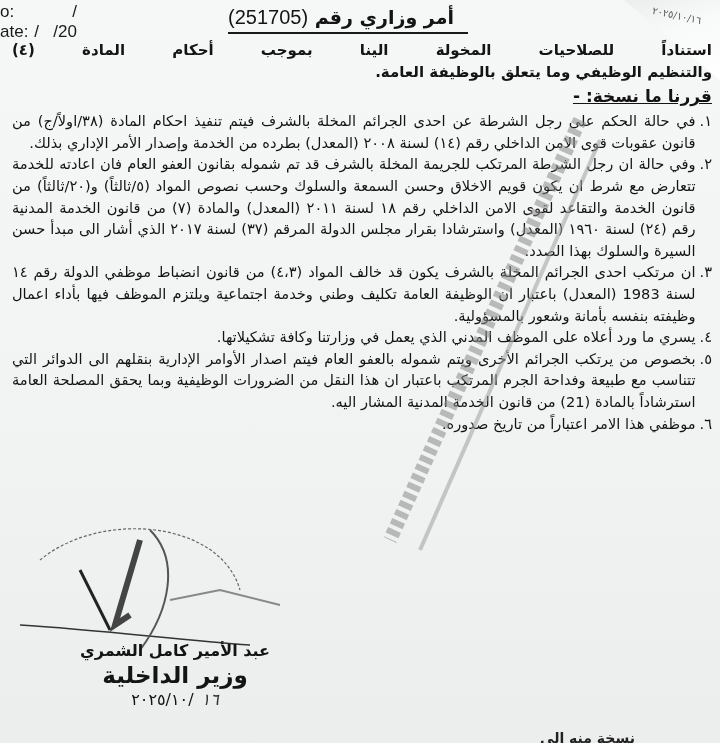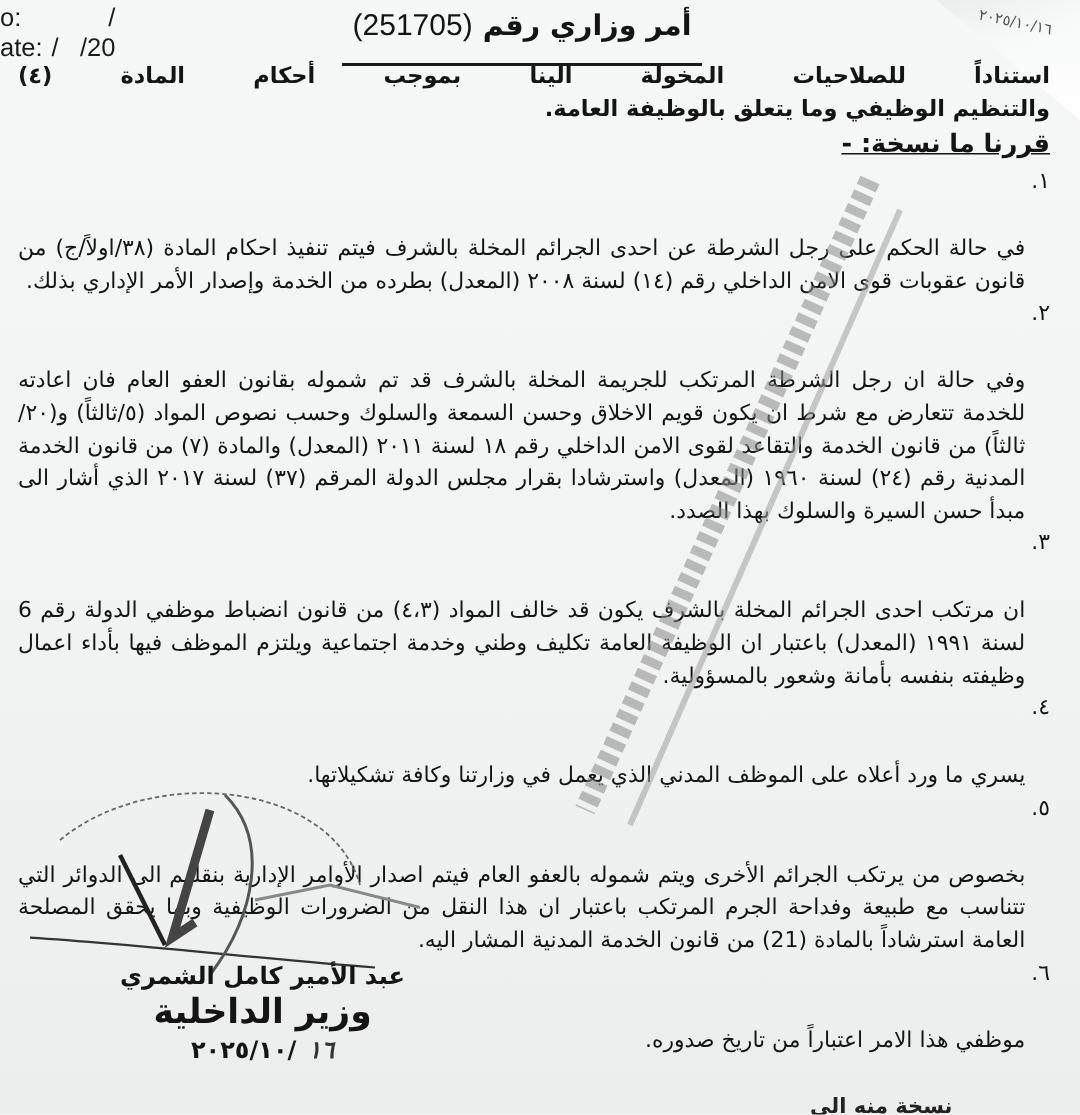--- a/index.html
+++ b/index.html
@@ -30,54 +30,54 @@
       transform-origin: right top; transform: rotate(33deg);
     }
     .ref-block {
       position: absolute; left: 0; top: 2px;
       font-family: "Liberation Sans", sans-serif; font-size: 17px;
       line-height: 20px; color: #1a1a1a; direction: ltr;
     }
     .ref-row { display: flex; gap: 6px; white-space: pre; }
     .title {
       position: absolute; left: 228px; top: 4px; width: 240px;
-      text-align: center; direction: rtl;
+      text-align: left; direction: rtl;
       font-family: "DejaVu Sans", sans-serif; font-size: 19px; font-weight: bold;
-      border-bottom: 2px solid #1a1a1a; padding-bottom: 12px; line-height: 26px;
+      border-bottom: 2px solid #1a1a1a; padding-bottom: 2px; line-height: 26px;
     }
     .title .num { font-family: "Liberation Sans", sans-serif; font-weight: normal; font-size: 20px; }
     .stamp-date {
       position: absolute; right: 18px; top: 10px;
       font-size: 10px; color: #555; transform: rotate(12deg); direction: rtl;
       letter-spacing: 1px;
     }
     .body-text {
-      position: absolute; right: 20px; left: 12px; top: 40px;
+      position: absolute; right: 8px; left: 12px; top: 40px;
       direction: rtl; text-align: justify; text-align-last: right;
       font-family: "DejaVu Sans", sans-serif; font-size: 15px; line-height: 21.6px;
       font-weight: bold;
     }
     .preamble p { text-align-last: justify; }
     .preamble p:last-child { text-align-last: right; }
     .decision {
       font-size: 17px; font-weight: bold; text-decoration: underline;
       margin-top: 1px; line-height: 24px;
     }
     .items { margin-top: 2px; font-weight: normal; font-size: 14.6px; }
     .item { display: flex; gap: 4px; }
     .item .n { flex: 0 0 auto; font-weight: normal; }
-    .item .t { flex: 1; text-align: justify; margin-top: 45px; }
+    .item .t { flex: 1; text-align: justify; }
     .signature {
       position: absolute; left: 70px; top: 638px; width: 210px;
       direction: rtl; text-align: center;
       font-family: "DejaVu Sans", sans-serif; font-weight: bold;
     }
     .sig-name { font-size: 16px; line-height: 25px; }
     .sig-title { font-size: 23px; line-height: 25px; letter-spacing: 6px; }
-    .sig-date { font-size: 16px; line-height: 24px; font-weight: bold; direction: ltr; }
+    .sig-date { font-size: 16px; line-height: 24px; font-weight: normal; direction: ltr; }
     .sig-date .hand { font-family: "DejaVu Serif", serif; font-style: italic; color: #333; margin-left: 8px; }
     .scribble {
       position: absolute; left: 20px; top: 520px; width: 330px; height: 130px;
       pointer-events: none;
     }
     .diag-stamp {
       position: absolute; left: 330px; top: 100px; width: 300px; height: 460px;
       pointer-events: none; opacity: .55;
     }
     .footer-cut {
@@ -121,21 +121,21 @@
       <div class="item">
         <span class="n">١.</span>
         <span class="t">في حالة الحكم على رجل الشرطة عن احدى الجرائم المخلة بالشرف فيتم تنفيذ احكام المادة (٣٨/اولاً/ج) من قانون عقوبات قوى الامن الداخلي رقم (١٤) لسنة ٢٠٠٨ (المعدل) بطرده من الخدمة وإصدار الأمر الإداري بذلك.</span>
       </div>
       <div class="item">
         <span class="n">٢.</span>
         <span class="t">وفي حالة ان رجل الشرطة المرتكب للجريمة المخلة بالشرف قد تم شموله بقانون العفو العام فان اعادته للخدمة تتعارض مع شرط ان يكون قويم الاخلاق وحسن السمعة والسلوك وحسب نصوص المواد (٥/ثالثاً) و(٢٠/ثالثاً) من قانون الخدمة والتقاعد لقوى الامن الداخلي رقم ١٨ لسنة ٢٠١١ (المعدل) والمادة (٧) من قانون الخدمة المدنية رقم (٢٤) لسنة ١٩٦٠ (المعدل) واسترشادا بقرار مجلس الدولة المرقم (٣٧) لسنة ٢٠١٧ الذي أشار الى مبدأ حسن السيرة والسلوك بهذا الصدد.</span>
       </div>
       <div class="item">
         <span class="n">٣.</span>
-        <span class="t">ان مرتكب احدى الجرائم المخلة بالشرف يكون قد خالف المواد (٤،٣) من قانون انضباط موظفي الدولة رقم 6 لسنة ١٩٩١ (المعدل) باعتبار ان الوظيفة العامة تكليف وطني وخدمة اجتماعية ويلتزم الموظف فيها بأداء اعمال وظيفته بنفسه بأمانة وشعور بالمسؤولية.</span>
+        <span class="t">ان مرتكب احدى الجرائم المخلة بالشرف يكون قد خالف المواد (٤،٣) من قانون انضباط موظفي الدولة رقم ١٤ لسنة 1983 (المعدل) باعتبار ان الوظيفة العامة تكليف وطني وخدمة اجتماعية ويلتزم الموظف فيها بأداء اعمال وظيفته بنفسه بأمانة وشعور بالمسؤولية.</span>
       </div>
       <div class="item">
         <span class="n">٤.</span>
         <span class="t">يسري ما ورد أعلاه على الموظف المدني الذي يعمل في وزارتنا وكافة تشكيلاتها.</span>
       </div>
       <div class="item">
         <span class="n">٥.</span>
         <span class="t">بخصوص من يرتكب الجرائم الأخرى ويتم شموله بالعفو العام فيتم اصدار الأوامر الإدارية بنقلهم الى الدوائر التي تتناسب مع طبيعة وفداحة الجرم المرتكب باعتبار ان هذا النقل من الضرورات الوظيفية وبما يحقق المصلحة العامة استرشاداً بالمادة (21) من قانون الخدمة المدنية المشار اليه.</span>
       </div>
       <div class="item">

